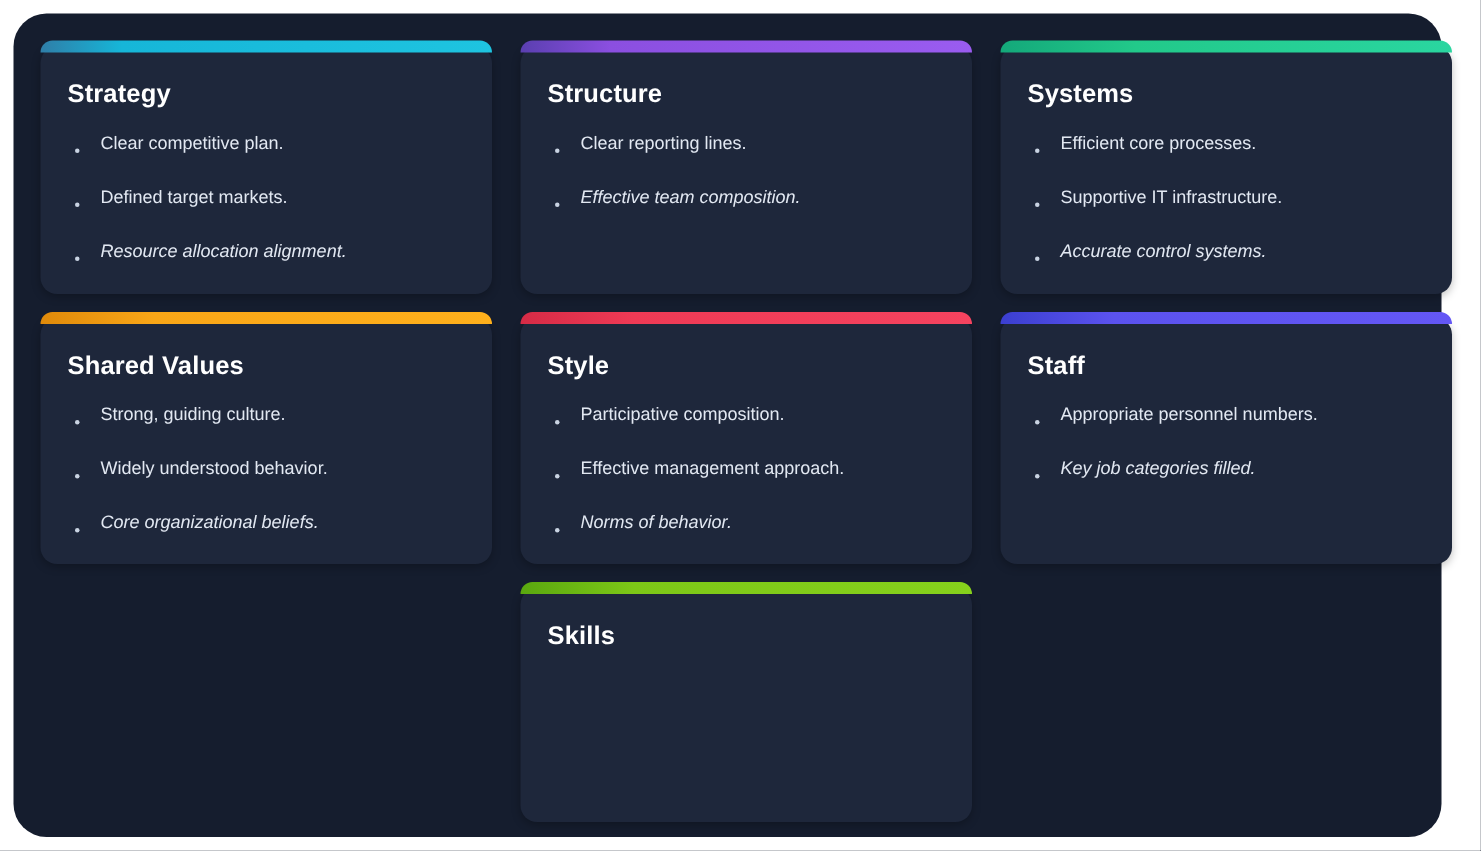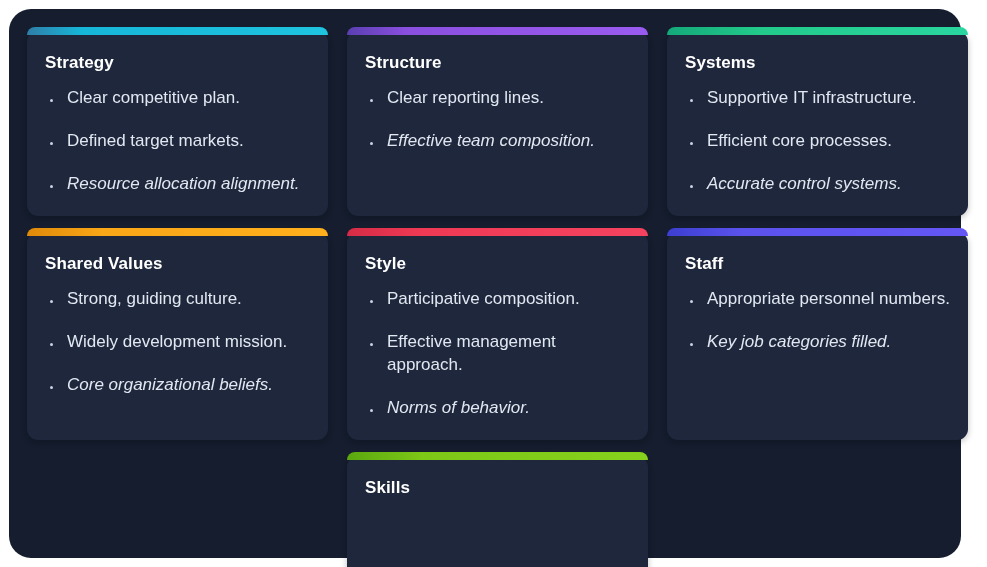--- a/index.html
+++ b/index.html
@@ -56,21 +56,21 @@
     color: #ffffff;
     letter-spacing: 0.1px;
     margin-bottom: 14px;
   }
 
   .points { list-style: none; }
 
   .point {
     position: relative;
     padding-left: 22px;
-    font-size: 17px;
+    font-size: 12px;
     line-height: 1.35;
     color: #e2e8f2;
     margin-bottom: 20px;
   }
   .point:last-child { margin-bottom: 2px; font-style: italic; }
 
   .point .bullet {
     position: absolute;
     left: 5px;
     top: 12px;
@@ -111,31 +111,31 @@
         <div class="card-title">Structure</div>
         <ul class="points">
           <li class="point"><span class="bullet"></span><span>Clear reporting lines.</span></li>
           <li class="point"><span class="bullet"></span><span>Effective team composition.</span></li>
         </ul>
       </div>
       <div class="card">
         <div class="accent accent-green"></div>
         <div class="card-title">Systems</div>
         <ul class="points">
+          <li class="point"><span class="bullet"></span><span>Efficient core processes.</span></li>
           <li class="point"><span class="bullet"></span><span>Supportive IT infrastructure.</span></li>
-          <li class="point"><span class="bullet"></span><span>Efficient core processes.</span></li>
           <li class="point"><span class="bullet"></span><span>Accurate control systems.</span></li>
         </ul>
       </div>
       <div class="card">
         <div class="accent accent-orange"></div>
         <div class="card-title">Shared Values</div>
         <ul class="points">
           <li class="point"><span class="bullet"></span><span>Strong, guiding culture.</span></li>
-          <li class="point"><span class="bullet"></span><span>Widely development mission.</span></li>
+          <li class="point"><span class="bullet"></span><span>Widely understood behavior.</span></li>
           <li class="point"><span class="bullet"></span><span>Core organizational beliefs.</span></li>
         </ul>
       </div>
       <div class="card">
         <div class="accent accent-red"></div>
         <div class="card-title">Style</div>
         <ul class="points">
           <li class="point"><span class="bullet"></span><span>Participative composition.</span></li>
           <li class="point"><span class="bullet"></span><span>Effective management approach.</span></li>
           <li class="point"><span class="bullet"></span><span>Norms of behavior.</span></li>

